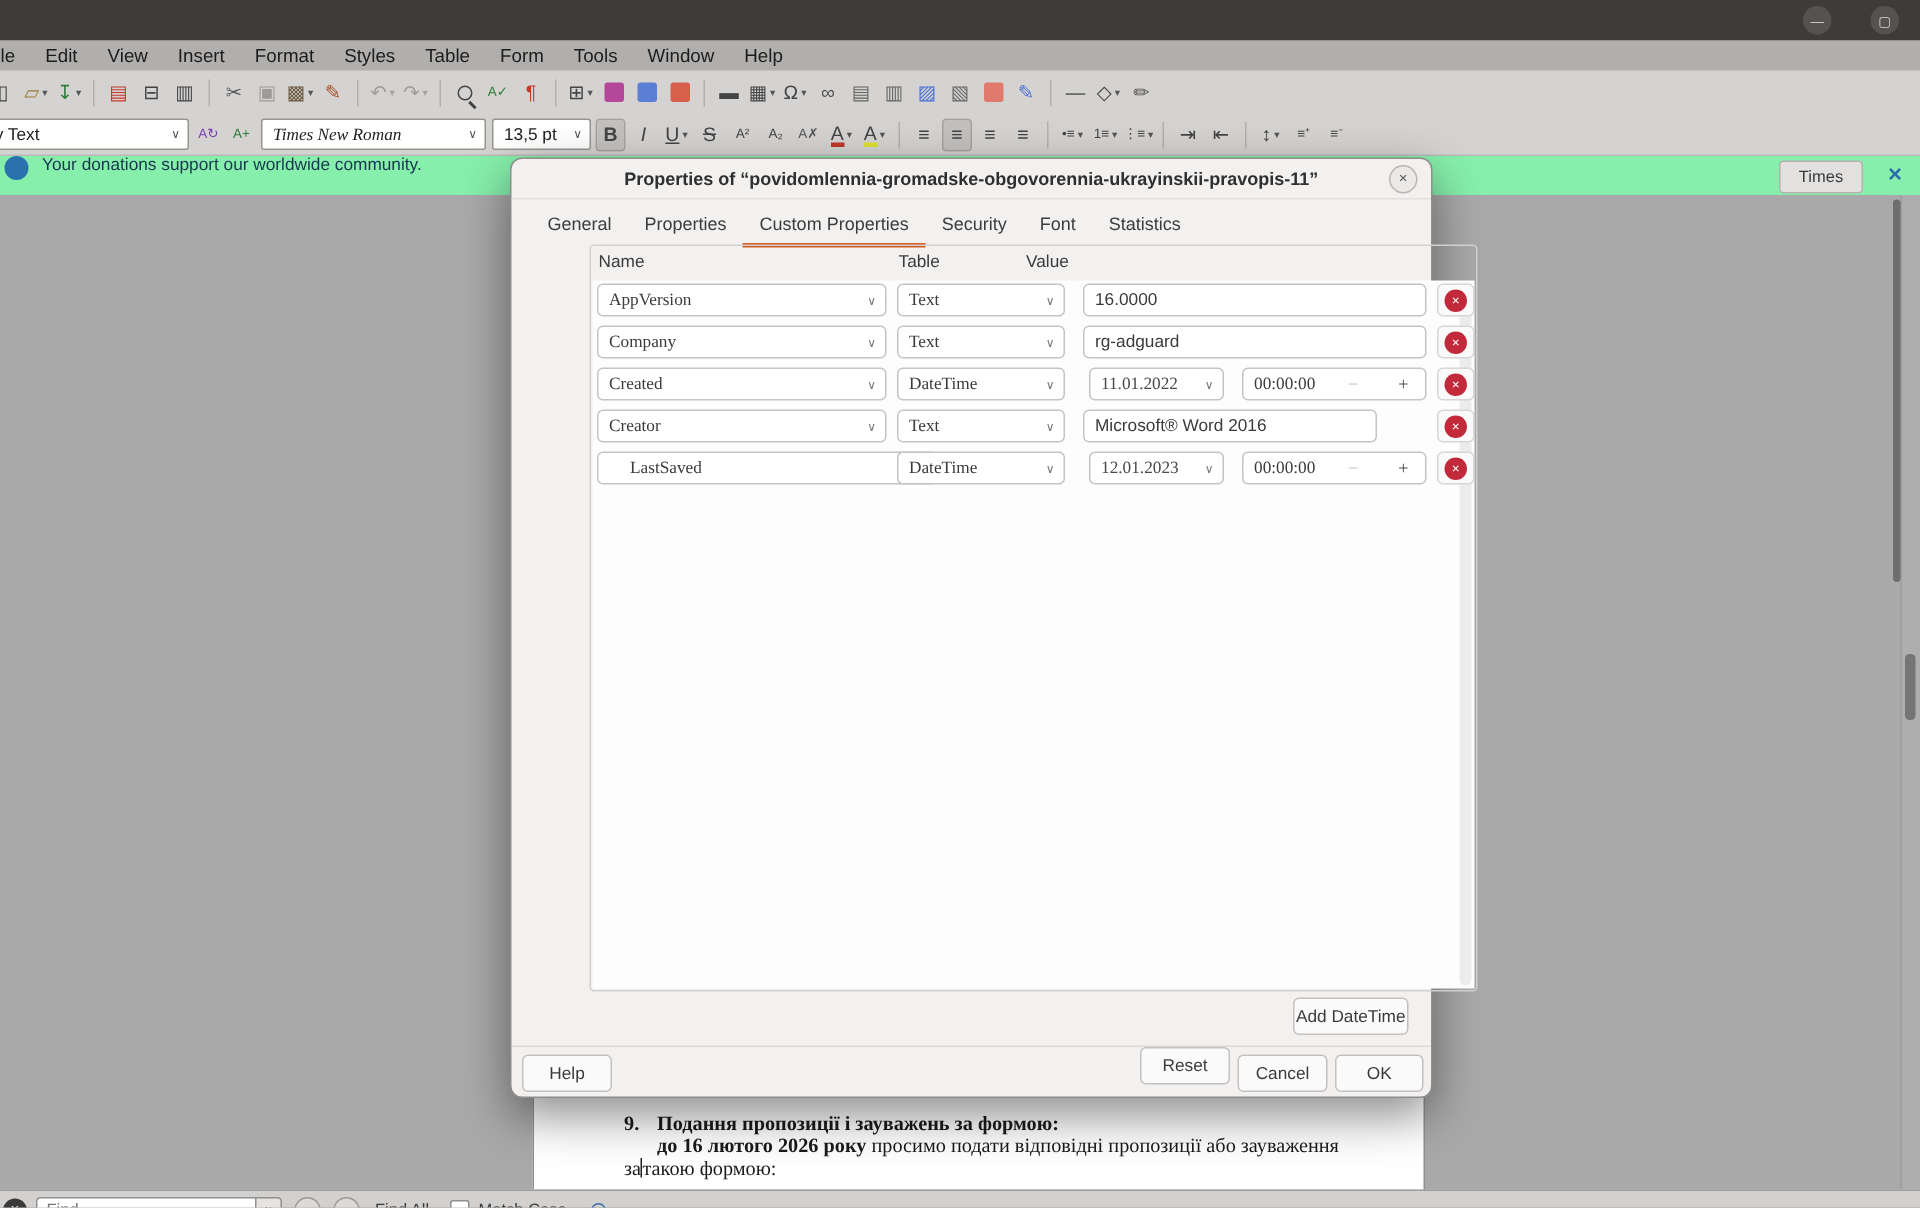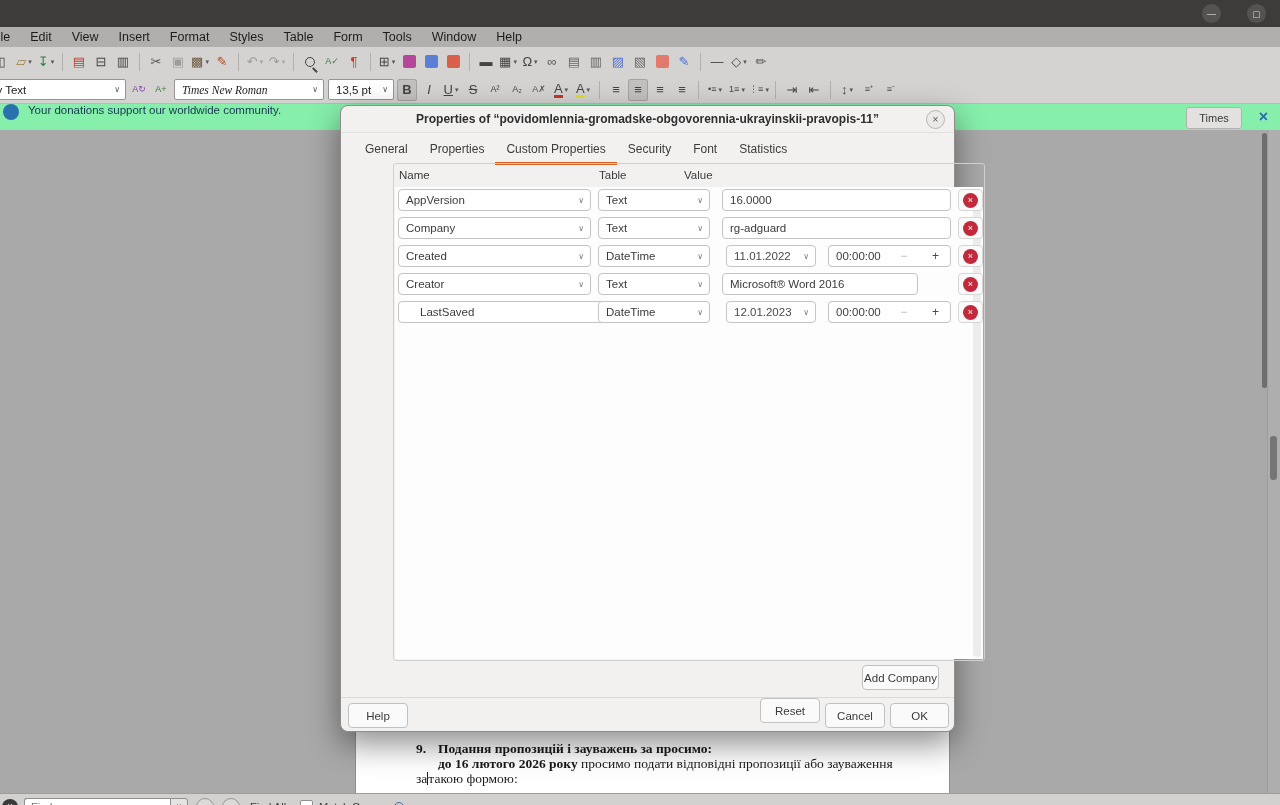--- a/index.html
+++ b/index.html
@@ -92,21 +92,21 @@
   .tab.active{border-bottom-color:#d35f22;}
   .props-box{position:absolute;left:11px;top:57px;width:592px;height:498px;border:1px solid #d2d0cf;
     border-radius:3px;box-sizing:border-box;margin-left:41px;}
   .props-header{position:relative;height:23px;font-size:11.5px;color:#3b3b3b;}
   .props-header span{position:absolute;top:5px;}
   .col-name{left:5px;}.col-type{left:205px;}.col-value{left:290px;}
   .props-list{position:absolute;left:1px;right:1px;top:23px;bottom:1px;background:#fdfdfd;padding-top:2px;}
   .list-scroll{position:absolute;right:2px;top:2px;bottom:2px;width:8px;background:#ececec;border-radius:4px;}
   .prop-row{position:relative;height:22px;margin-bottom:6px;}
   .field{position:absolute;height:22px;background:#fff;border:1px solid #c6c4c3;border-radius:4px;
-    font-size:11.5px;color:#3b3b3b;display:flex;align-items:center;padding:0 16px 0 7px;box-sizing:border-box;}
+    font-size:11.5px;color:#3b3b3b;display:flex;align-items:center;padding:0 16px 0 7px;box-sizing:border-box;font-family:Liberation Serif, serif;}
   .field .arrow{position:absolute;right:6px;font-size:8px;color:#777;}
   input.field{padding:0 7px;font-family:"Liberation Sans",sans-serif;}
   .time-field{padding-right:6px;}
   .spin{margin-left:auto;font-size:12px;line-height:1;padding:0 5px;}
   .spin.minus{color:#bdbdbd;}
   .spin.plus{color:#4a4a4a;}
   .date-field .txt{color:#4a4a4a;}
   .del-btn{position:absolute;width:25px;height:22px;background:#fbfafa;border:1px solid #d8d6d5;border-radius:4px;
     display:flex;align-items:center;justify-content:center;box-sizing:border-box;}
   .del-circle{width:15px;height:15px;border-radius:50%;background:#c2293a;color:#fff;font-size:9px;
@@ -363,21 +363,21 @@
 <div class="infobar">
   <span class="info-icon"></span>
   <span class="info-text">Your donations support our worldwide community.</span>
   <span class="donate-btn">Times</span>
   <span class="info-close">×</span>
 </div>
 
 <div class="docarea">
   <div class="page">
     <div class="doc-line" style="top:10px;left:60px;">
-      <span class="doc-num">9.</span><span style="font-weight:bold;">Подання пропозицій і зауважень за просимо:</span>
+      <span class="doc-num">9.</span><span style="font-weight:bold;">Подання пропозиції і зауважень за формою:</span>
     </div>
     <div class="doc-line" style="top:25px;left:82px;">
       <span style="font-weight:bold;">до 16 лютого 2026 року</span><span> просимо подати відповідні пропозиції або зауваження</span>
     </div>
     <div class="doc-line" style="top:40px;left:60px;">
       <span>за</span><span class="caret"></span><span>такою формою:</span>
     </div>
   </div>
   <div class="scroll-track"></div>
   <div class="scroll-line"></div>
@@ -498,19 +498,19 @@
             <span>00:00:00</span>
             <span class="spin minus">−</span>
             <span class="spin plus">+</span>
           </div>
           <div class="del-btn" style="left: 563px;">
             <span class="del-circle">×</span>
           </div>
         </div>
       </div>
   </div>
-  <div class="btn add-prop">Add Company</div>
+  <div class="btn add-prop">Add DateTime</div>
   <div class="dlg-sep"></div>
   <div class="btn btn-help">Help</div>
   <div class="btn btn-reset">Reset</div>
   <div class="btn btn-cancel">Cancel</div>
   <div class="btn btn-ok">OK</div>
 </div>
 
 </body></html>

